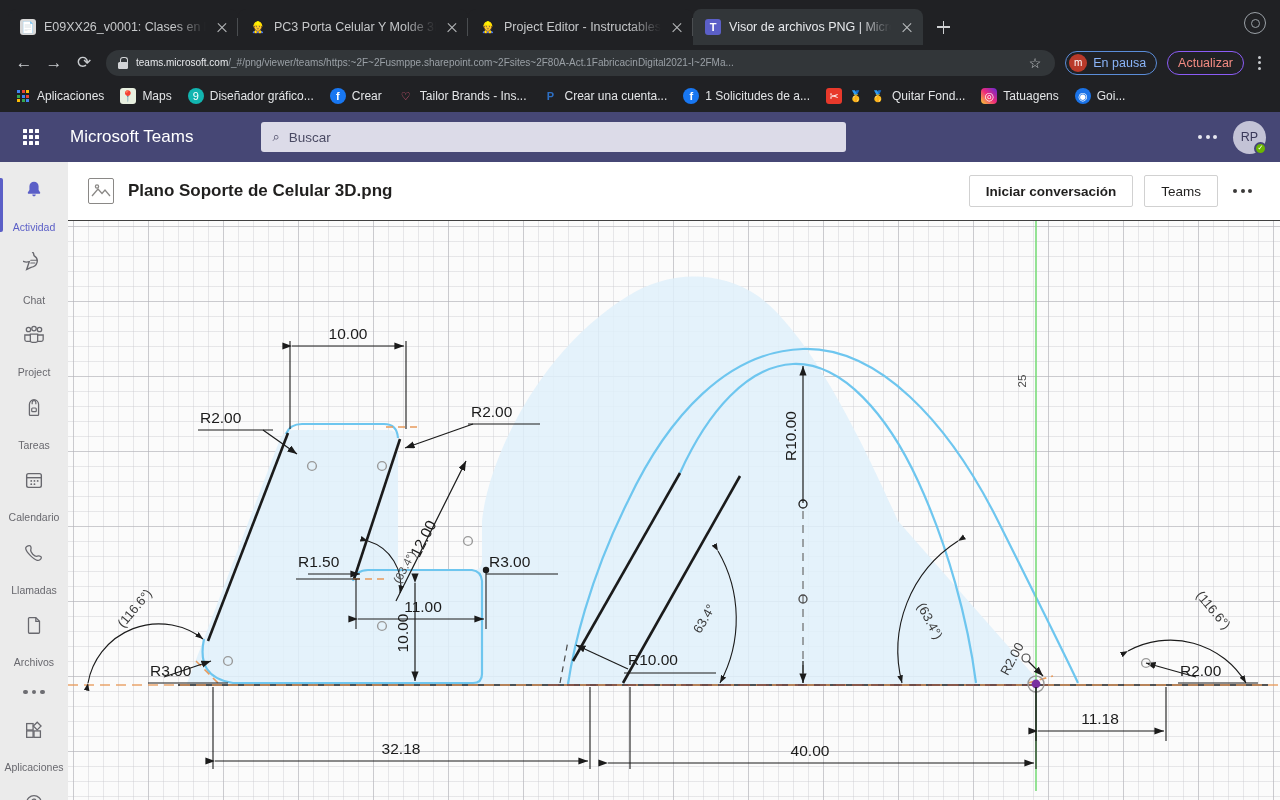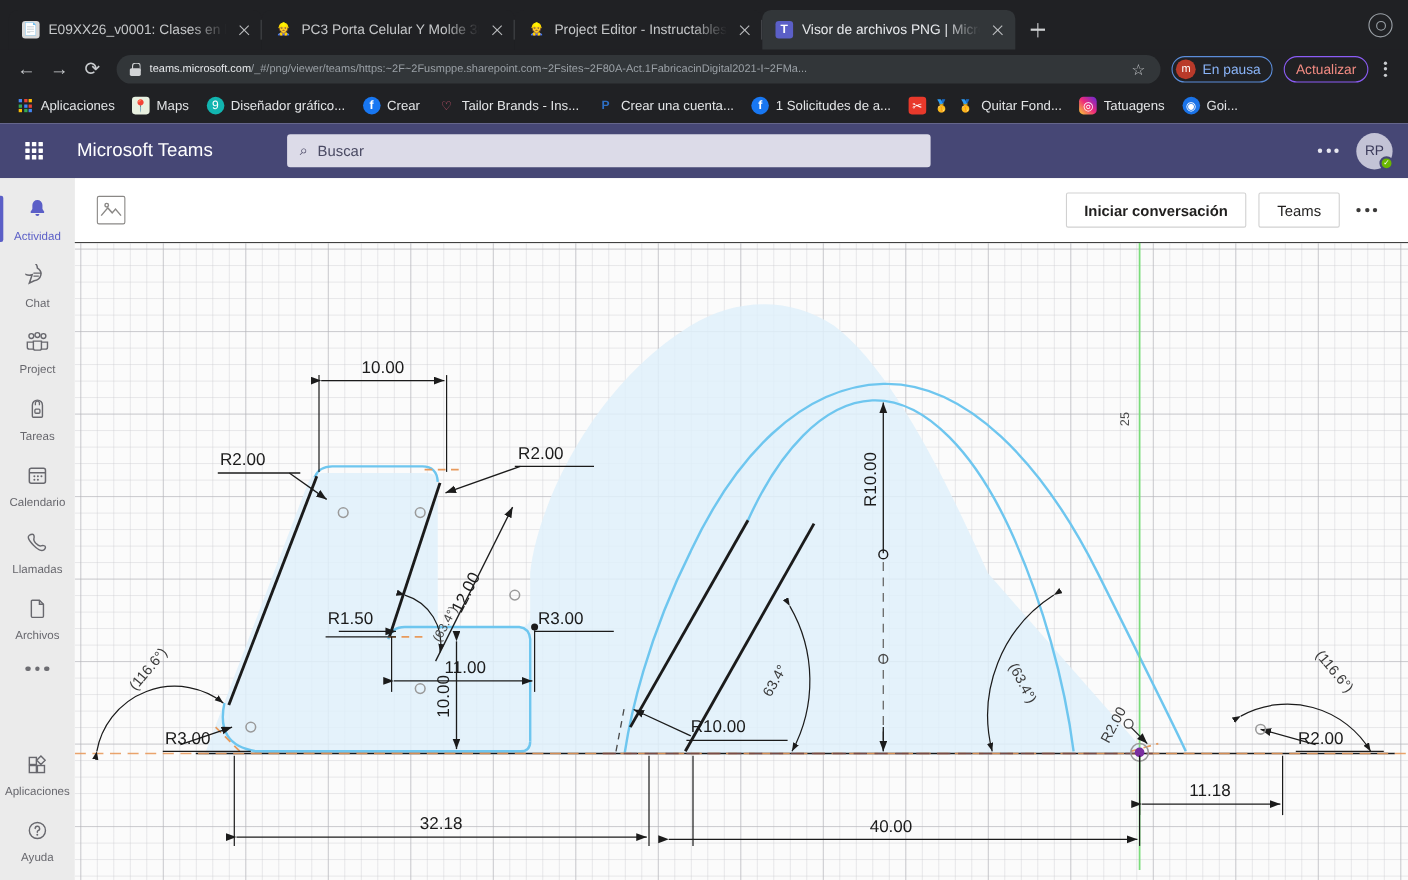--- a/index.html
+++ b/index.html
@@ -98,21 +98,21 @@
   .avatar { width:33px;height:33px;border-radius:50%;background:#c3c3d6;color:#3b3a5a;
      font-size:12.5px; display:flex;align-items:center;justify-content:center; position:relative;}
   .avatar .presence{ position:absolute; right:-1px; bottom:-1px; width:13px;height:13px;border-radius:50%;
      background:#6bb700; border:2px solid #464775; display:flex;align-items:center;justify-content:center;
      color:#fff; font-size:7px;}
 
   .teams-body { display:flex; height:638px; }
   .railsb { width:68px; background:#ebebeb; display:flex; flex-direction:column; align-items:center;
      padding-top:6px; position:relative; flex:0 0 68px;}
   .rail-item { width:68px; padding:9px 0 7px; display:flex; flex-direction:column; align-items:center;
-     gap:7px; position:relative; color:#68686e; }
+     gap:19px; position:relative; color:#68686e; }
   .rail-item .lbl { font-size:10.5px; line-height:1.1; }
   .rail-item.active { color:#5b5fc7; }
   .rail-item.active::before{ content:""; position:absolute; left:0; top:10px; bottom:9px; width:3px;
      background:#5b5fc7; border-radius:0 2px 2px 0;}
   .rail-ico { width:26px;height:26px; display:flex;align-items:center;justify-content:center;}
   .rail-dots { display:flex; gap:4px; padding:14px 0; }
   .rail-dots i{ width:4.5px;height:4.5px;border-radius:50%;background:#6d6d72;display:block;}
   .rail-bottom { margin-top:auto; display:flex; flex-direction:column; align-items:center; padding-bottom:6px;}
 
   .content { flex:1; background:#fff; display:flex; flex-direction:column; }
@@ -402,20 +402,21 @@
     </div>
 
     <div class="content">
       <div class="viewer-head">
         <span class="imgicon">
           <svg width="24" height="24" viewBox="0 0 24 24" style="display:block">
               <path d="M3 17l6-7 4 4.5L16 11l5 6" fill="none" stroke="#8a8886" stroke-width="1.3"></path>
               <circle cx="8" cy="7.5" r="1.6" fill="none" stroke="#8a8886" stroke-width="1.3"></circle>
             </svg>
         </span>
+        <span class="filename">Plano Soporte de Celular 3D.png</span>
         <div class="viewer-head-right">
           <button class="btn primary">Iniciar conversación</button>
           <button class="btn">Teams</button>
           <span class="hdots">
               <i></i>
               <i></i>
               <i></i>
             </span>
         </div>
       </div>

